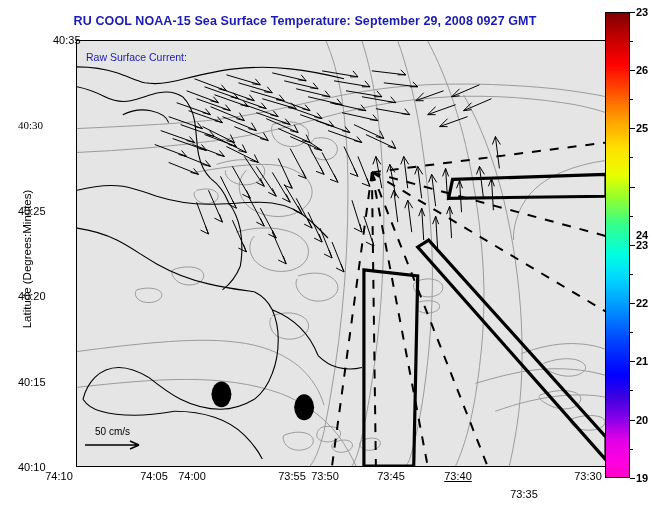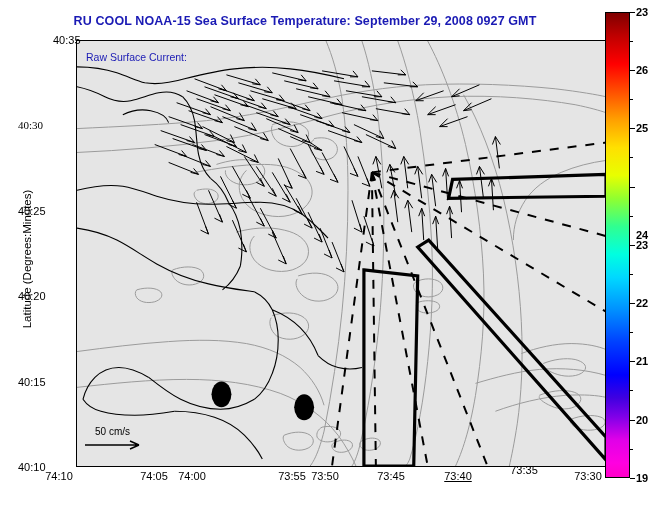--- a/index.html
+++ b/index.html
@@ -371,21 +371,21 @@
   </div>
 
   <div>
     <div class="tick-lab xtick-lab" style="left:59px;  top:470px;">74:10</div>
     <div class="tick-lab xtick-lab" style="left:125px; top:470px;margin-left:29px;">74:05</div>
     <div class="tick-lab xtick-lab" style="left:192px; top:470px;">74:00</div>
     <div class="tick-lab xtick-lab" style="left:268px; top:470px;margin-left:24px;">73:55</div>
     <div class="tick-lab xtick-lab" style="left:325px; top:470px;">73:50</div>
     <div class="tick-lab xtick-lab" style="left:391px; top:470px;">73:45</div>
     <div class="tick-lab xtick-lab" style="left:458px; top:470px;text-decoration:underline;">73:40</div>
-    <div class="tick-lab xtick-lab" style="left:524px; top:464px;text-align:center;">73:35</div>
+    <div class="tick-lab xtick-lab" style="left:524px; top:488px;text-align:center;">73:35</div>
     <div class="tick-lab xtick-lab" style="left:588px; top:470px;">73:30</div>
   </div>
 
   <div>
     <div class="tick-lab ytick-lab" style="left:18px; top:40px;margin-left:35px;">40:35</div>
     <div class="tick-lab ytick-lab" style="left:18px; top:125px;font-family:Liberation Serif, serif;">40:30</div>
     <div class="tick-lab ytick-lab" style="left:18px; top:211px;">40:25</div>
     <div class="tick-lab ytick-lab" style="left:18px; top:296px;">40:20</div>
     <div class="tick-lab ytick-lab" style="left:18px; top:382px;">40:15</div>
     <div class="tick-lab ytick-lab" style="left:18px; top:467px;">40:10</div>

